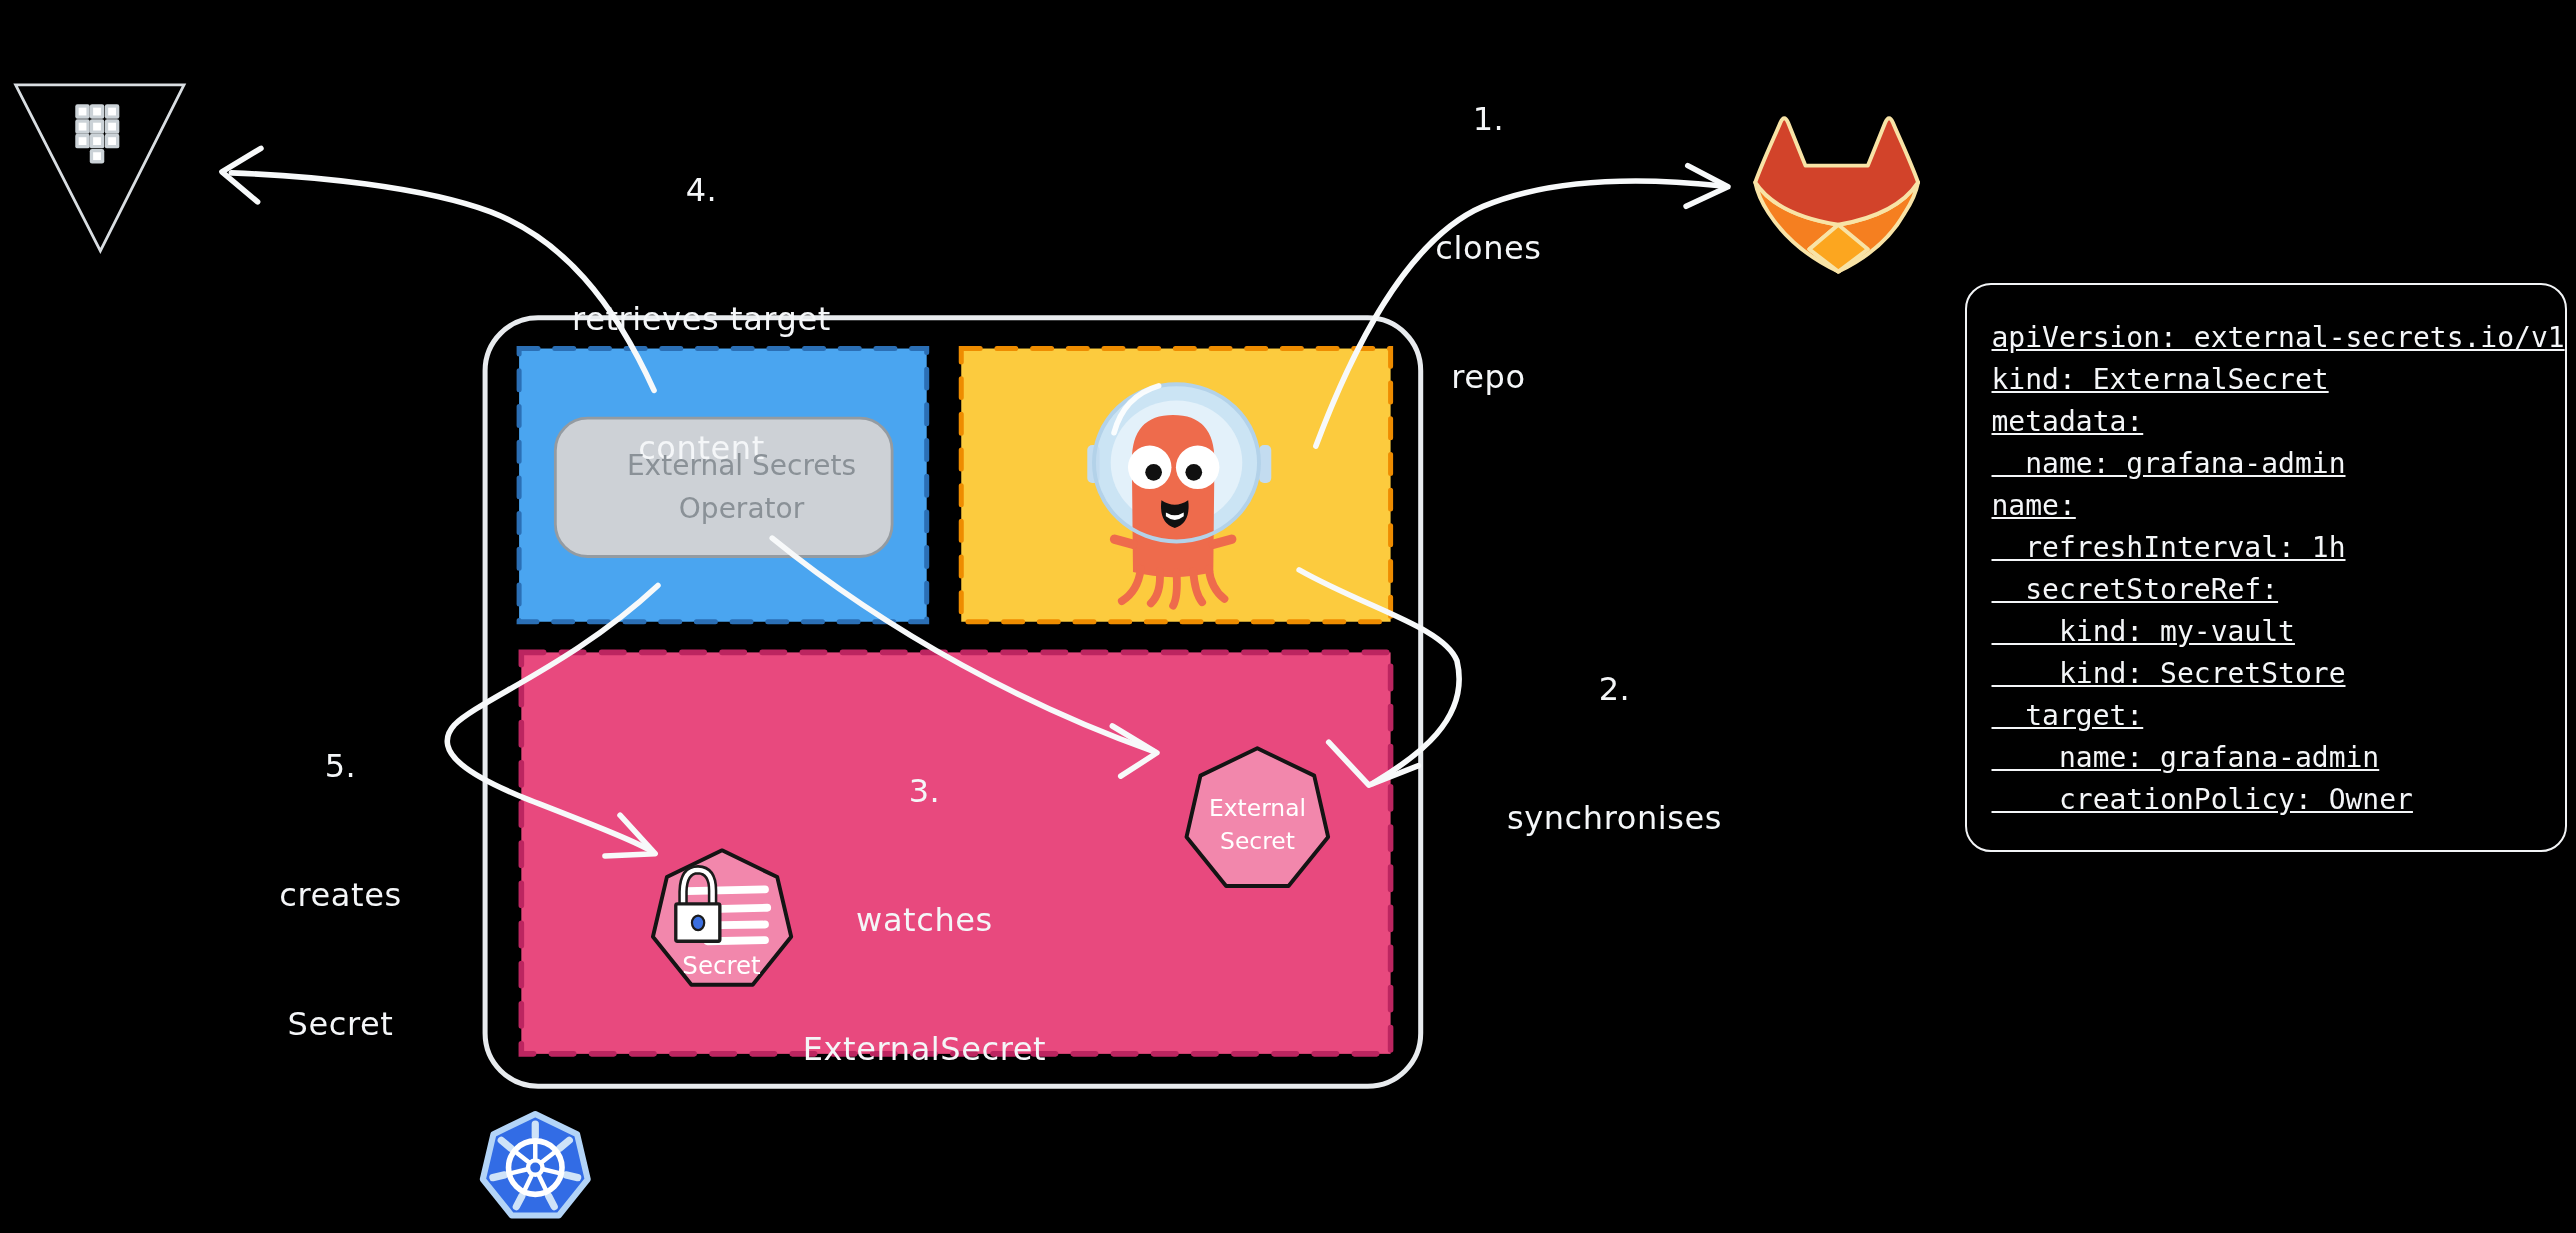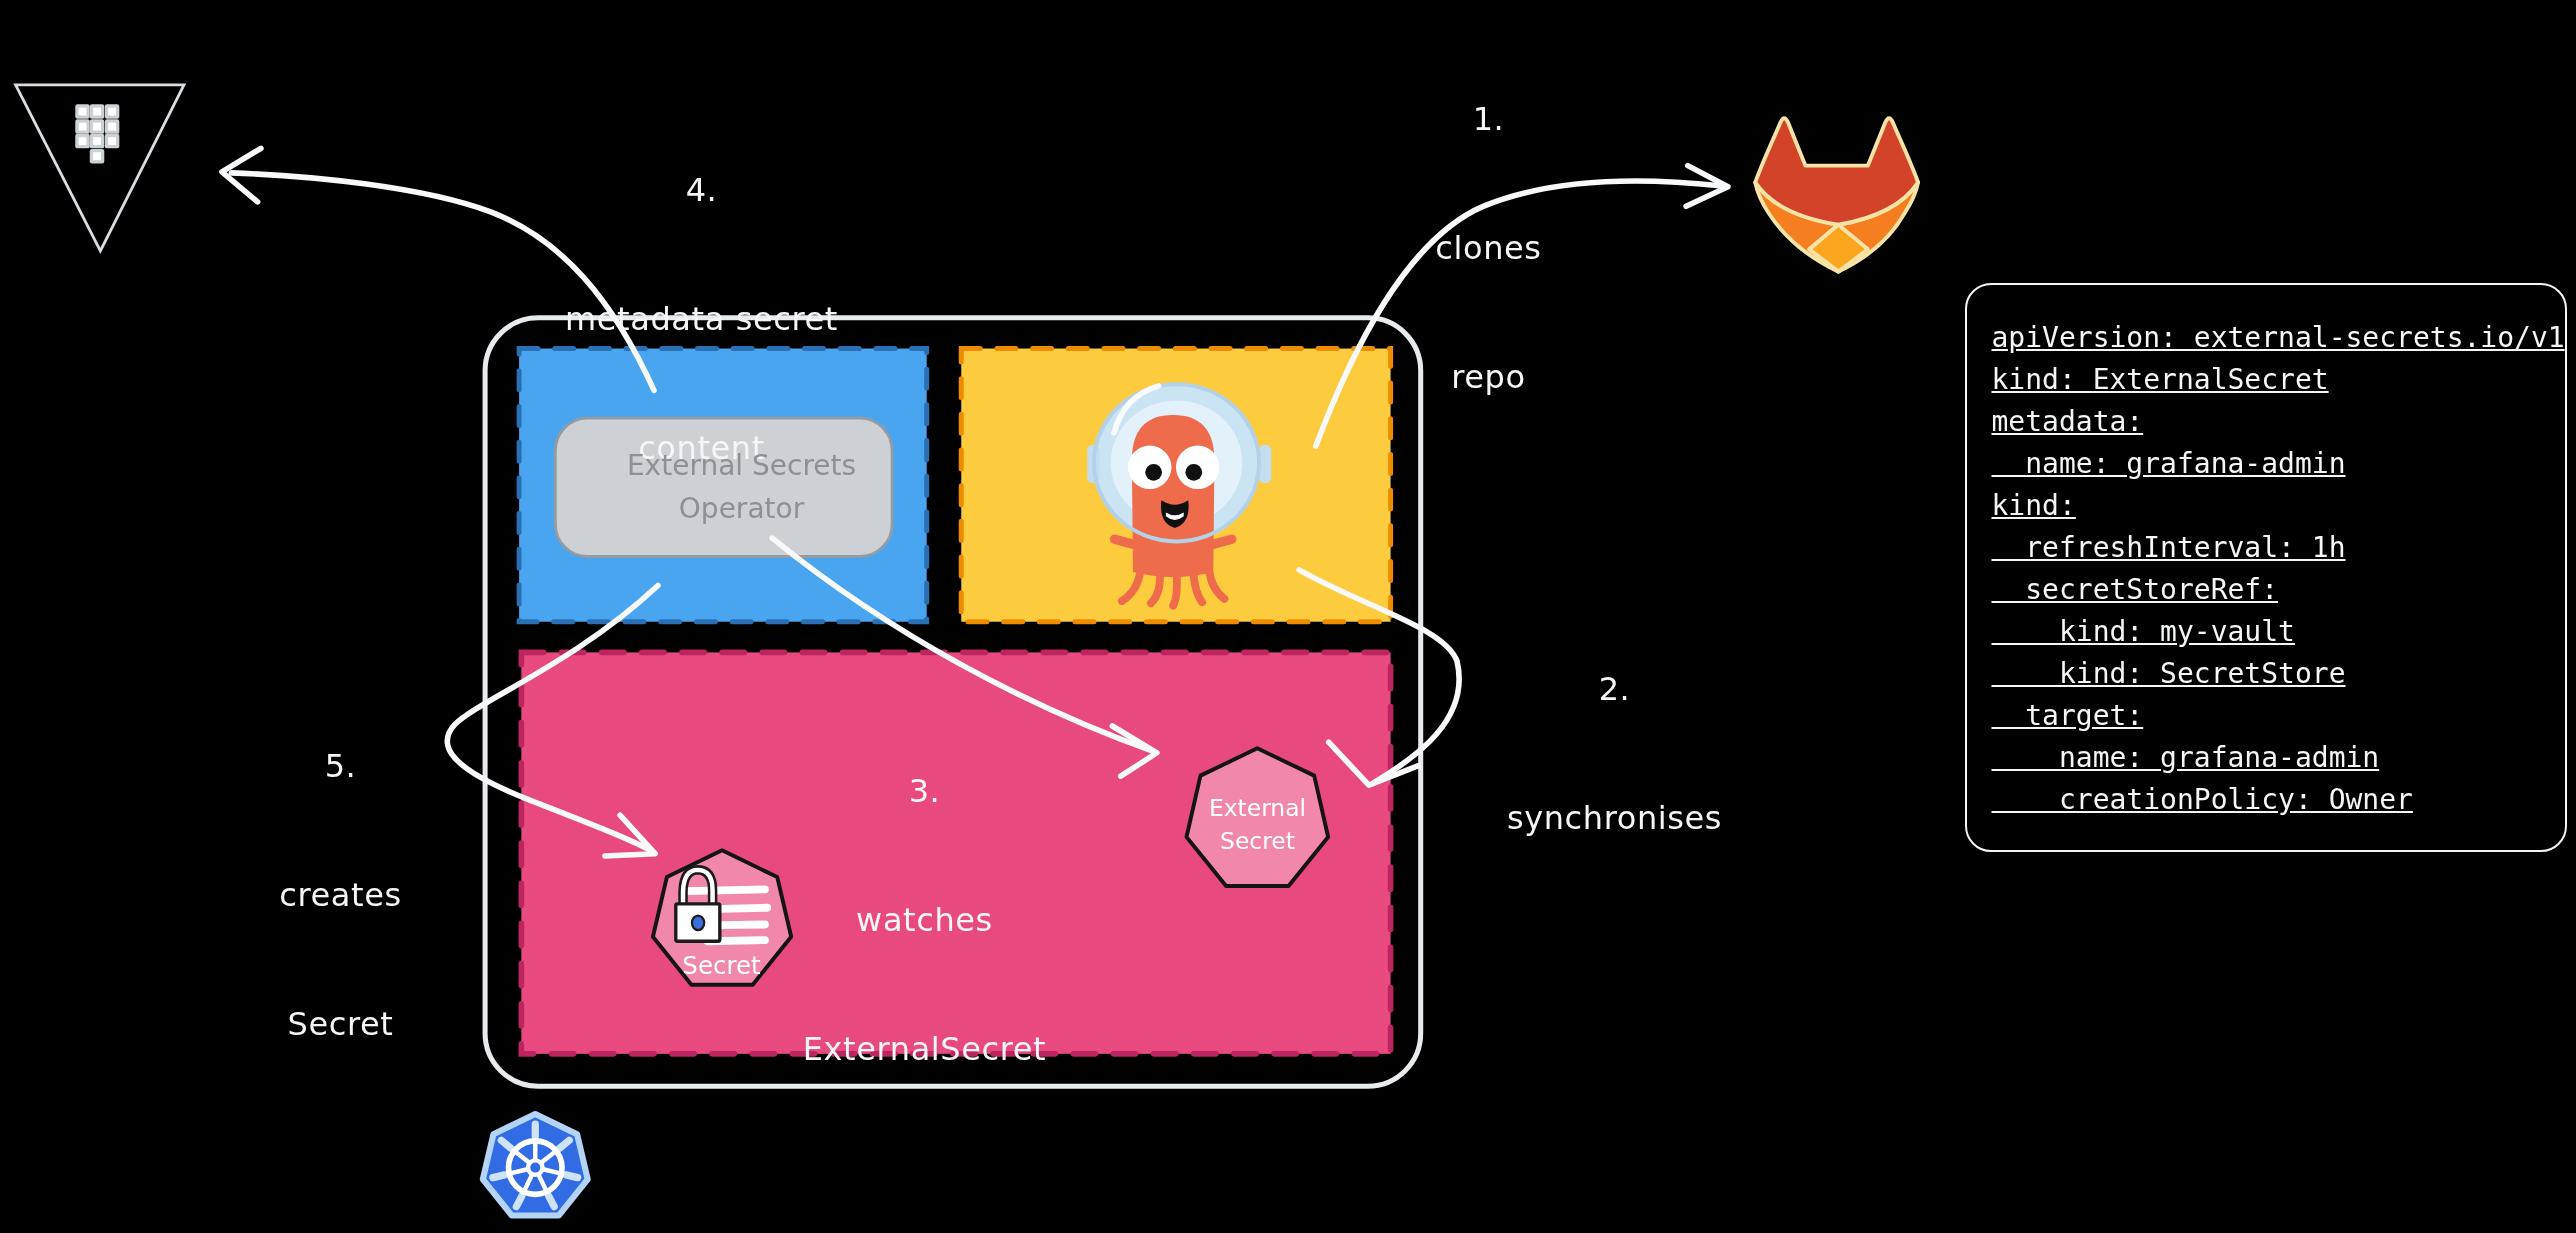--- a/index.html
+++ b/index.html
@@ -181,21 +181,21 @@
   </div>
 
   <div class="note" style="left:757px;top:684px;width:335px;">
     <span>3.</span>
     <span>watches</span>
     <span>ExternalSecret</span>
   </div>
 
   <div class="note" style="left:534px;top:83px;width:335px;">
     <span>4.</span>
-    <span>metadata secret</span>
+    <span>retrieves target</span>
     <span>content</span>
   </div>
 
   <div class="note" style="left:201px;top:659px;width:279px;">
     <span>5.</span>
     <span>creates</span>
     <span>Secret</span>
   </div>
 
   <div class="op-label">
@@ -210,21 +210,21 @@
   <div class="hepta-label" id="secret-label">
     <span>Secret</span>
   </div>
 
   <div id="yaml-box">
     <div class="code">
       <span>apiVersion: external-secrets.io/v1</span>
       <span>kind: ExternalSecret</span>
       <span>metadata:</span>
       <span>  name: grafana-admin</span>
-      <span>kind:</span>
+      <span>name:</span>
       <span>  refreshInterval: 1h</span>
       <span>  secretStoreRef:</span>
       <span>    kind: my-vault</span>
       <span>    kind: SecretStore</span>
       <span>  target:</span>
       <span>    name: grafana-admin</span>
       <span>    creationPolicy: Owner</span>
     </div>
   </div>
 

